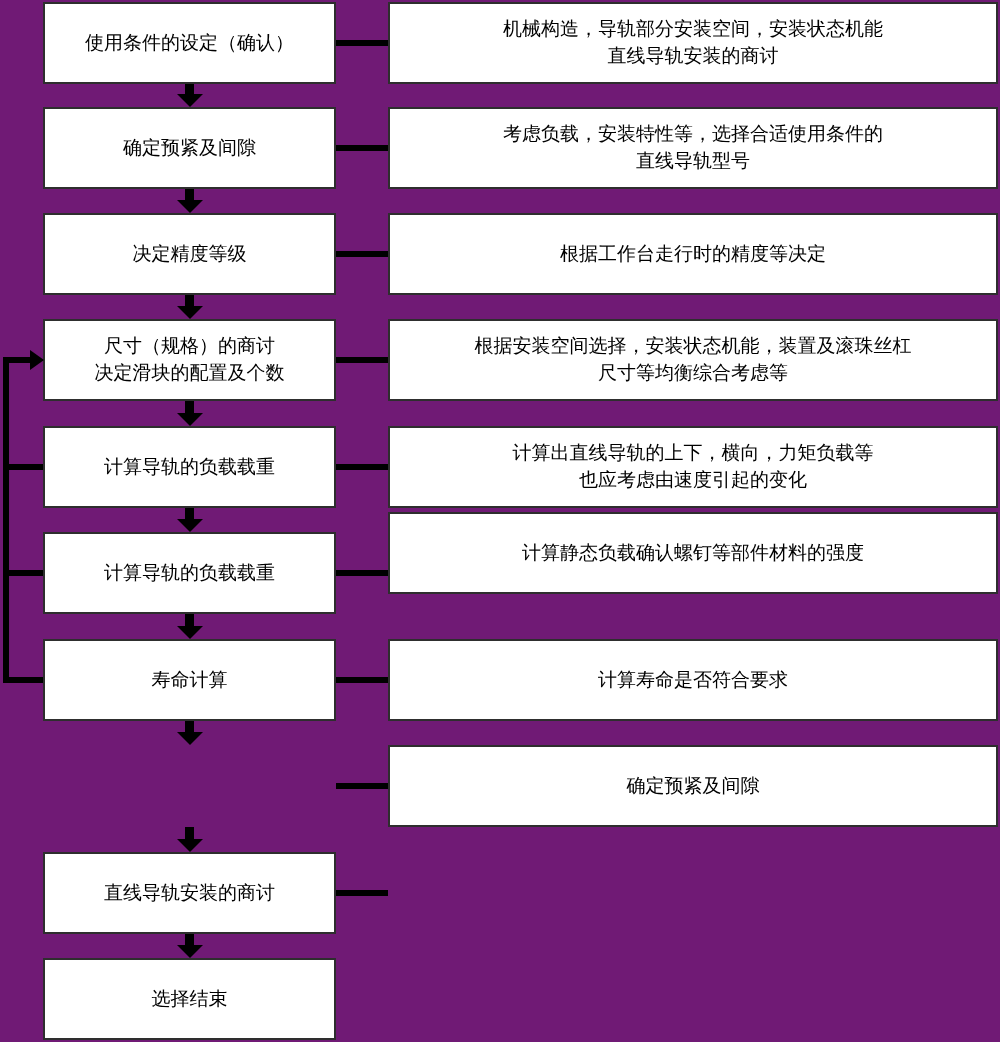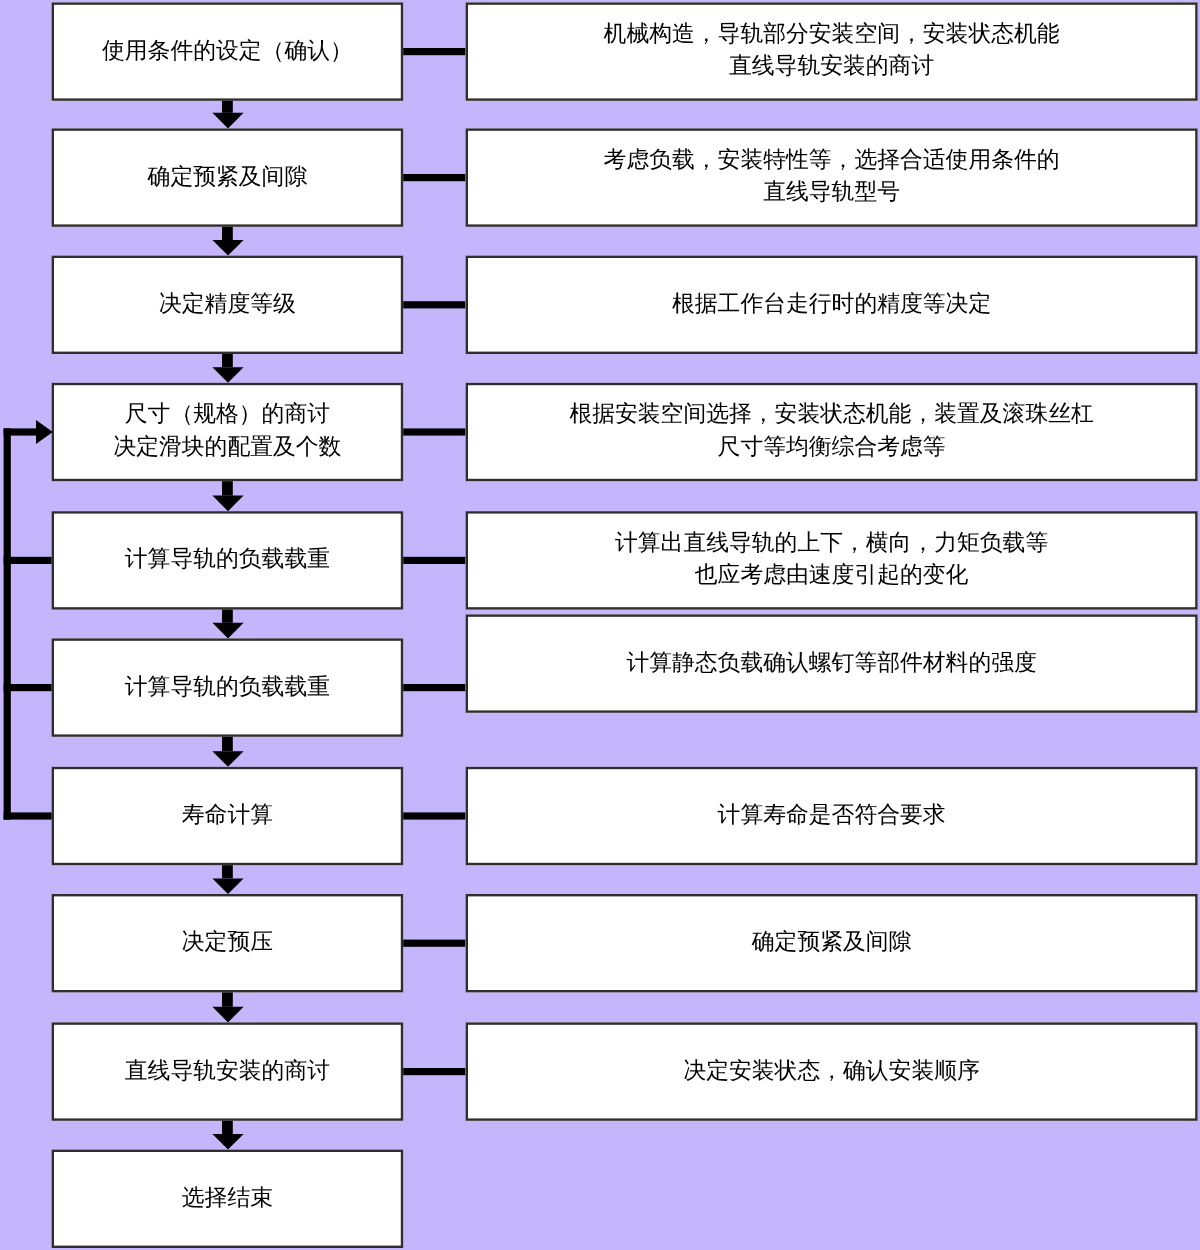--- a/index.html
+++ b/index.html
@@ -5,21 +5,21 @@
   html, body {
     margin: 0;
     padding: 0;
     background: #ffffff;
     font-family: "Liberation Sans", "DejaVu Sans", sans-serif;
   }
   .canvas {
     position: relative;
     width: 1000px;
     height: 1042px;
-    background: #c4b5fd;
+    background: #701a75;
     overflow: hidden;
   }
   .box {
     position: absolute;
     box-sizing: border-box;
     border: 2px solid #2e2e2e;
     background: #ffffff;
     display: flex;
     align-items: center;
     justify-content: center;
@@ -137,31 +137,29 @@
     </div>
 
   <div class="box left" style="top:639px">寿命计算</div>
   <div class="hconn" style="top:677px"></div>
   <div class="box right" style="top:639px">计算寿命是否符合要求</div>
   <div class="down-arrow" style="top:721px;height:24px">
       <div class="stem"></div>
       <div class="head"></div>
     </div>
 
-  <div class="box left" style="top:745px">决定预压</div>
   <div class="hconn" style="top:783px"></div>
   <div class="box right" style="top:745px">确定预紧及间隙</div>
   <div class="down-arrow" style="top:827px;height:25px">
       <div class="stem"></div>
       <div class="head"></div>
     </div>
 
   <div class="box left" style="top:852px">直线导轨安装的商讨</div>
   <div class="hconn" style="top:890px"></div>
-  <div class="box right" style="top:852px">决定安装状态，确认安装顺序</div>
   <div class="down-arrow" style="top:934px;height:24px">
       <div class="stem"></div>
       <div class="head"></div>
     </div>
 
   <div class="box left" style="top:958px">选择结束</div>
 
   <div class="fb-vline"></div>
   <div class="fb-hline fb-arrow-line"></div>
   <div class="fb-arrow-head"></div>

